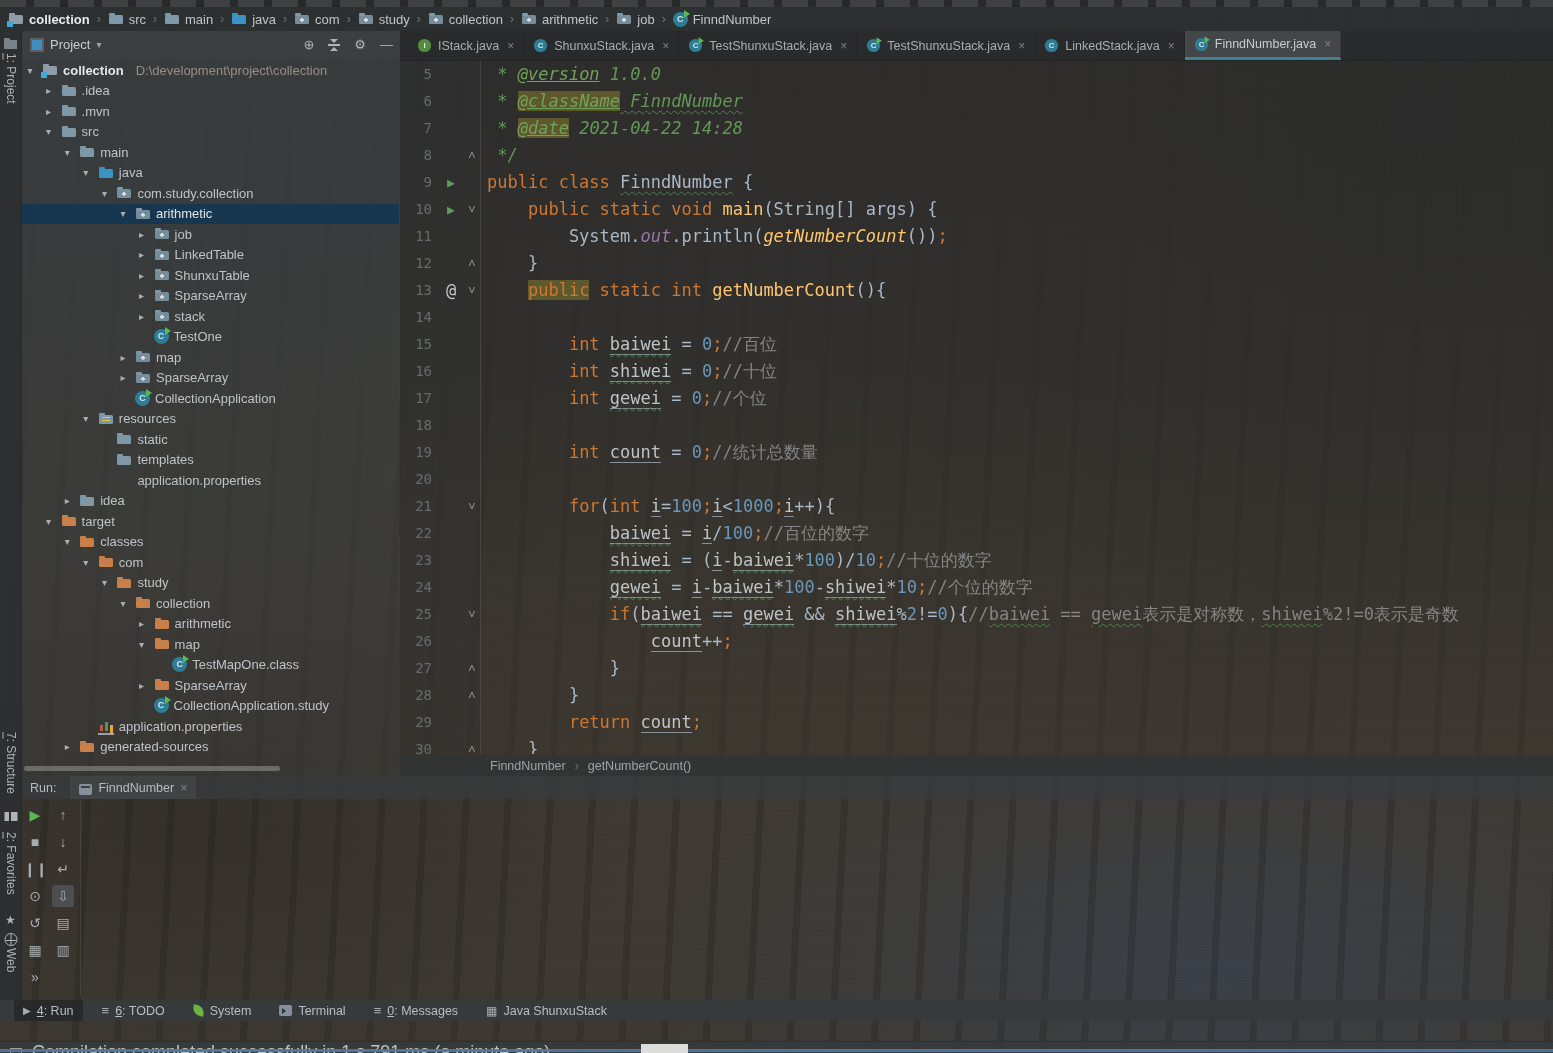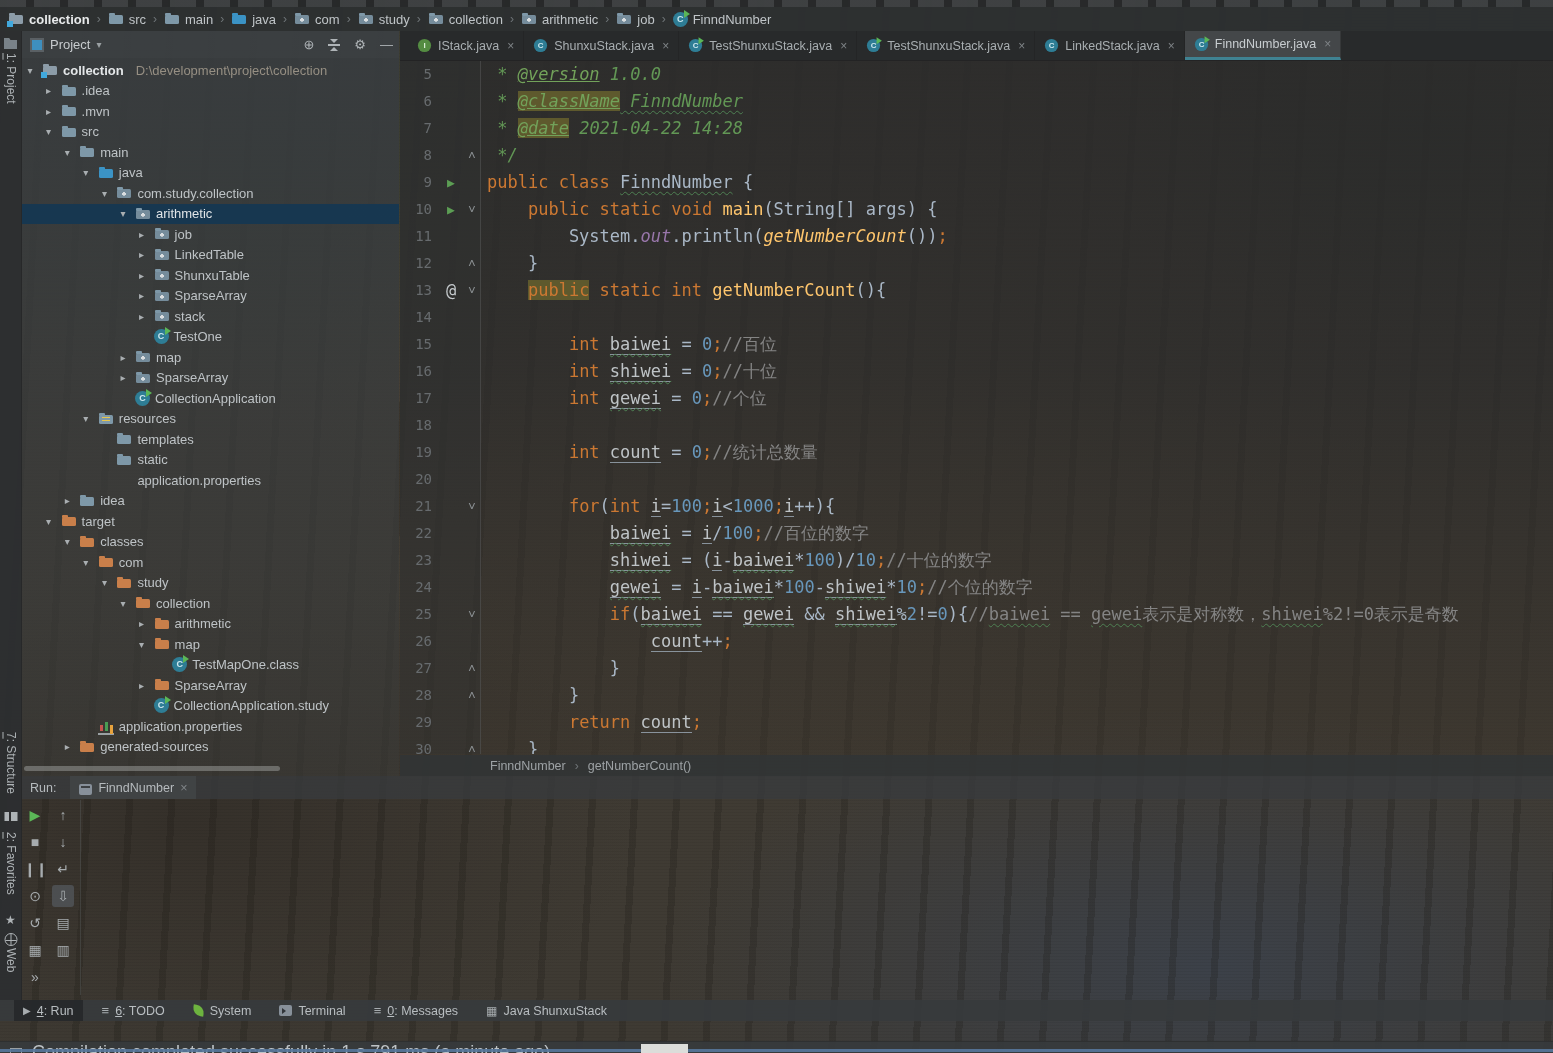--- a/index.html
+++ b/index.html
@@ -319,26 +319,26 @@
         <div class="trow" style="padding-left: 56.8px;">
           <span class="tarrow">▾</span>
           <span class="ic fold">
             <i class="rlines"></i>
           </span>
           <span class="tlabel">resources</span>
         </div>
         <div class="trow" style="padding-left: 75.4px;">
           <span class="tarrow"></span>
           <span class="ic fold"></span>
+          <span class="tlabel">static</span>
+        </div>
+        <div class="trow" style="padding-left: 75.4px;">
+          <span class="tarrow"></span>
+          <span class="ic fold"></span>
           <span class="tlabel">templates</span>
-        </div>
-        <div class="trow" style="padding-left: 75.4px;">
-          <span class="tarrow"></span>
-          <span class="ic fold"></span>
-          <span class="tlabel">static</span>
         </div>
         <div class="trow" style="padding-left: 75.4px;">
           <span class="tarrow"></span>
           <span class="ic"><i class="leafic"></i></span>
           <span class="tlabel">application.properties</span>
         </div>
         <div class="trow" style="padding-left: 38.2px;">
           <span class="tarrow">▸</span>
           <span class="ic fold"></span>
           <span class="tlabel">idea</span>

